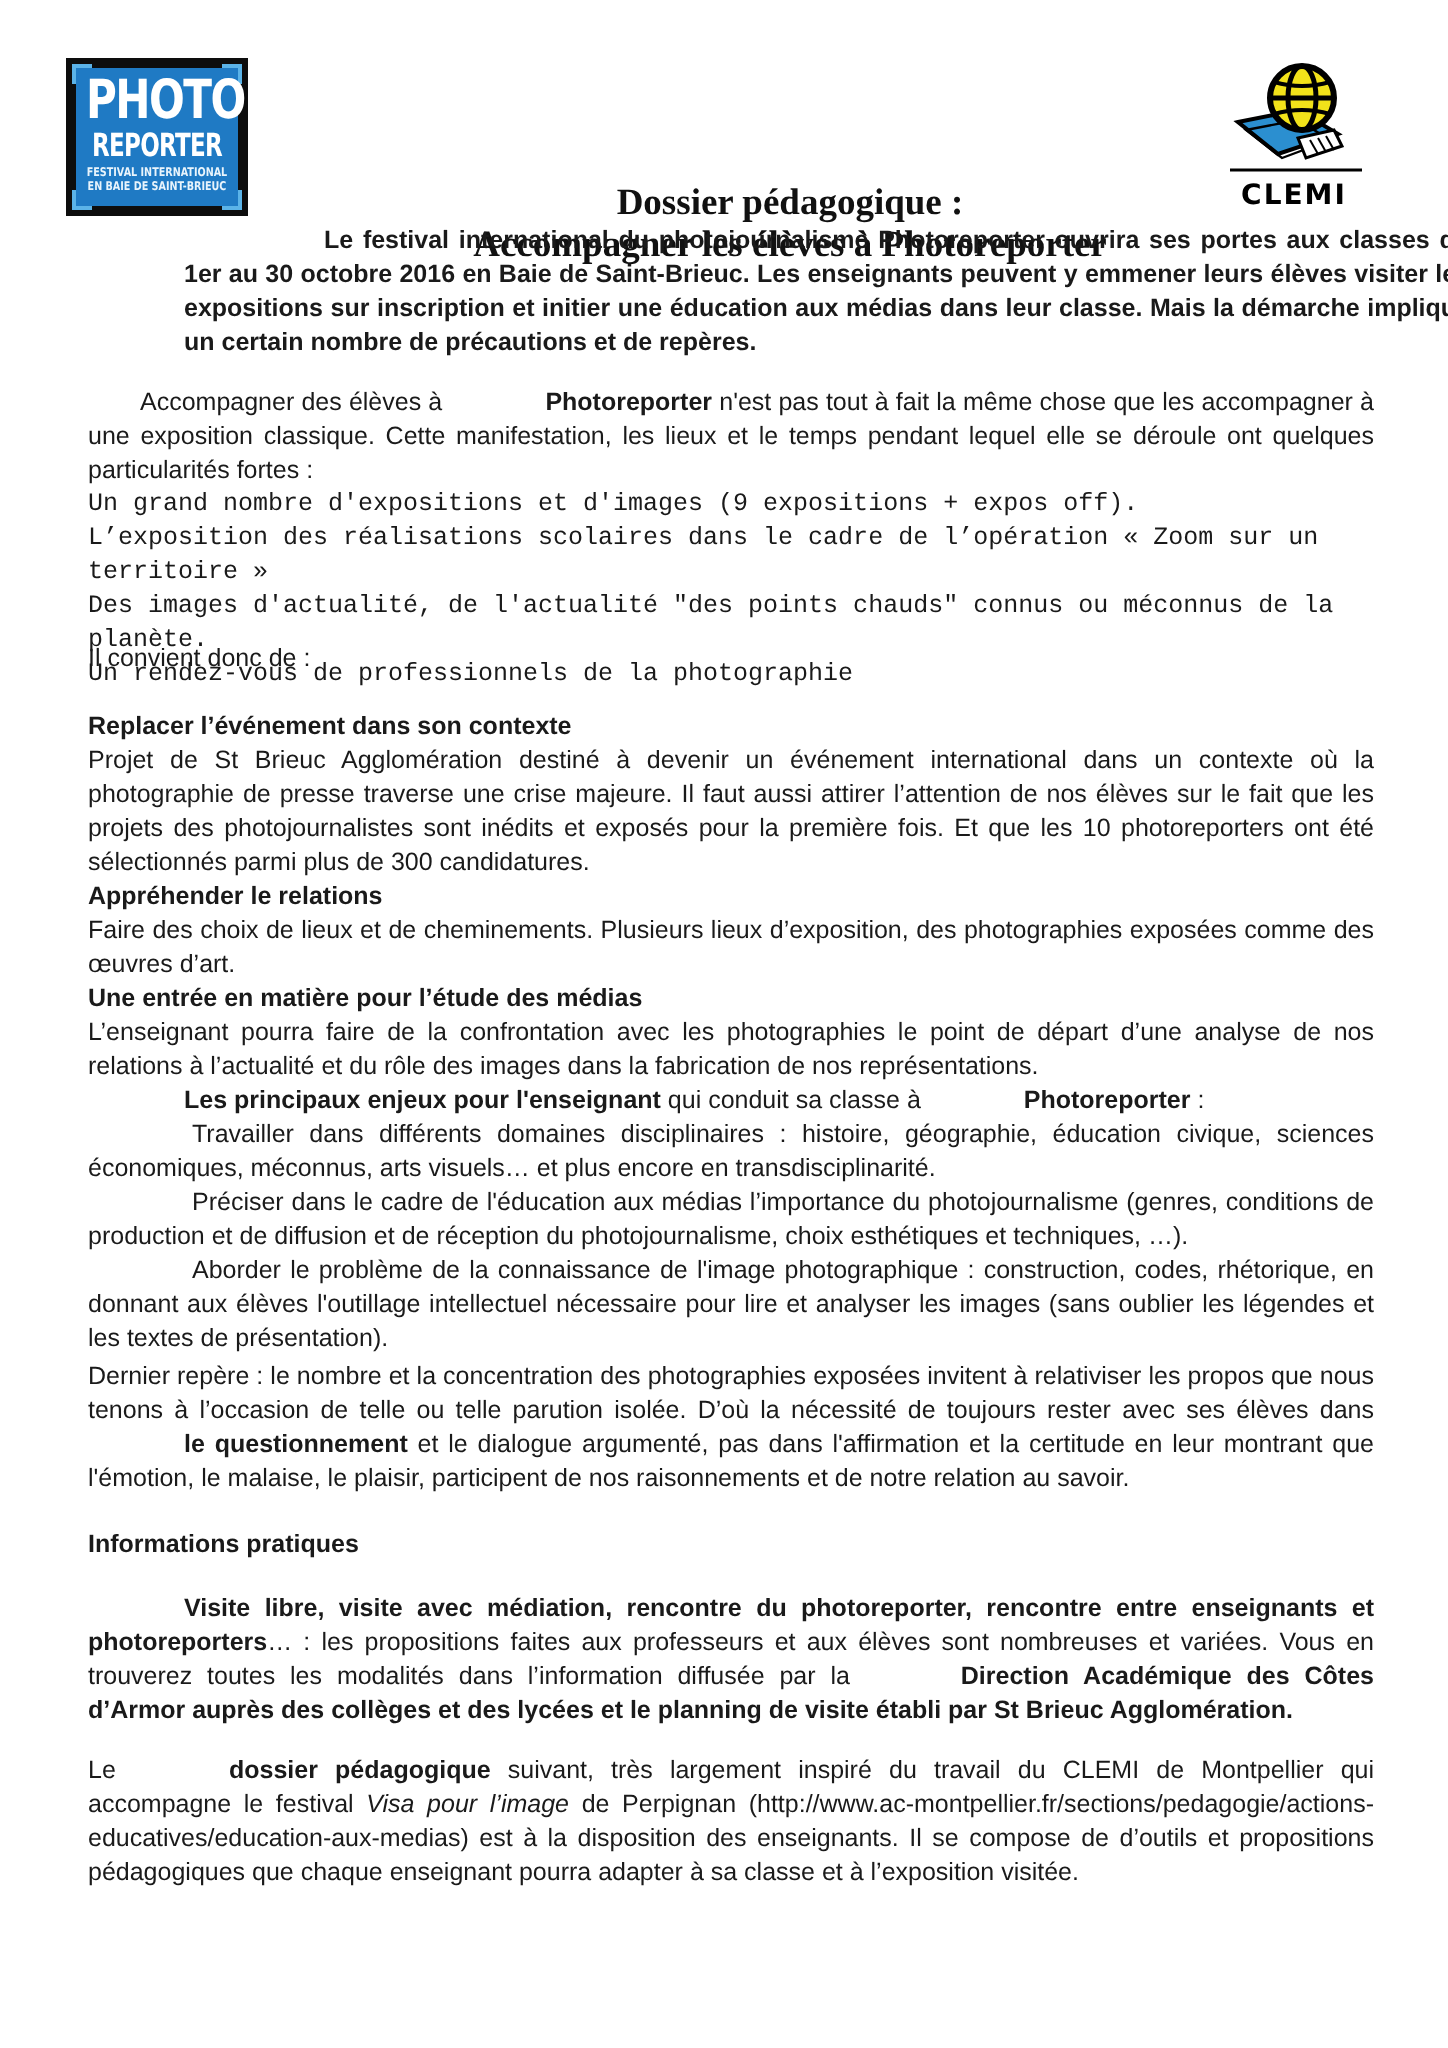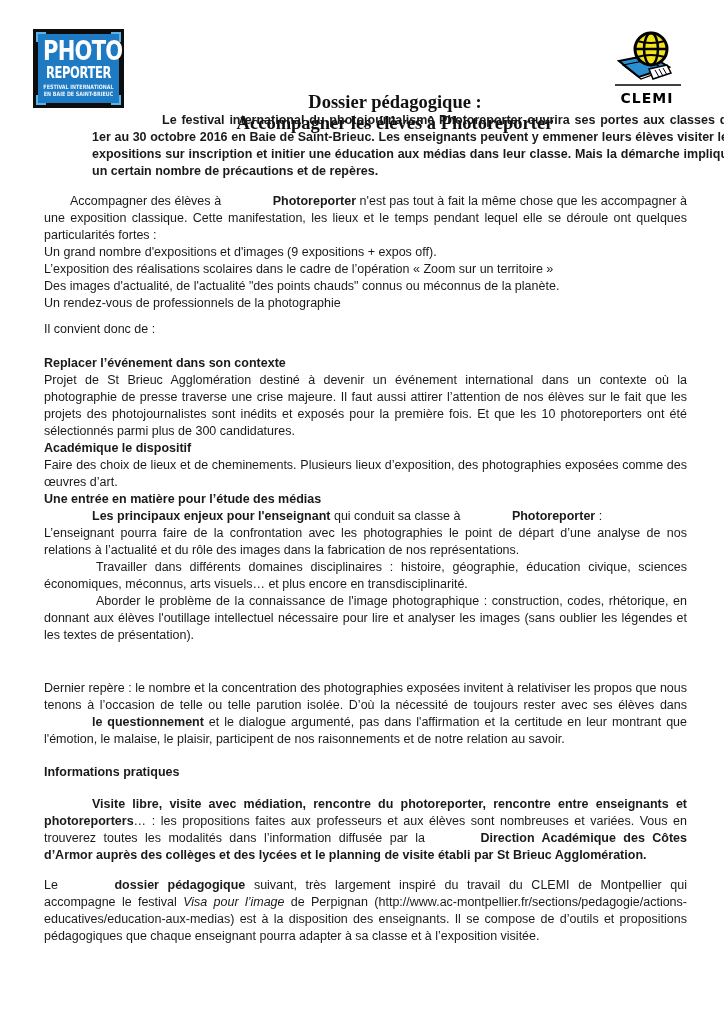--- a/index.html
+++ b/index.html
@@ -76,40 +76,41 @@
     <div class="word">CLEMI</div>
   </div>
 
   <div class="txt just b" style="top:112px;">
     <p class="ind3">Le festival international du photojournalisme Photoreporter  ouvrira ses portes aux classes du 1er au 30 octobre 2016 en Baie de Saint-Brieuc. Les enseignants peuvent y emmener leurs élèves visiter les expositions sur inscription et initier une éducation aux médias dans leur classe. Mais la démarche implique un certain nombre de précautions et de repères.</p>
   </div>
 
   <div class="txt just" style="top:193px;">
     <p class="ind1"><span>Accompagner des élèves à </span><span class="b">Photoreporter</span><span> n'est pas tout à fait la même chose que les accompagner à une exposition classique. Cette manifestation, les lieux et le temps pendant lequel elle se déroule ont quelques particularités fortes :</span></p>
   </div>
-  <div class="txt" style="top:244px;">
+  <div class="txt" style="top:244px;font-family:Liberation Mono, monospace;">
     <p>Un grand nombre d'expositions et d'images (9 expositions + expos off).</p>
     <p>L’exposition des réalisations scolaires dans le cadre de l’opération « Zoom sur un territoire »</p>
     <p>Des images d'actualité, de l'actualité "des points chauds" connus ou méconnus de la planète.</p>
     <p>Un rendez-vous de professionnels de la photographie</p>
   </div>
 
   <div class="txt" style="top:321px;">
     <p>Il convient donc de :</p>
   </div>
 
   <div class="txt just" style="top:355px;">
     <p class="b">Replacer l’événement dans son contexte</p>
     <p>Projet de St Brieuc Agglomération destiné à devenir un événement international dans un contexte où la photographie de presse traverse une crise majeure. Il faut aussi attirer l’attention de nos élèves sur le fait que les projets des photojournalistes sont inédits et exposés pour la première fois. Et que les 10 photoreporters ont été sélectionnés parmi plus de 300 candidatures.</p>
-    <p class="b">Académique le dispositif</p>
+    <p class="b">Appréhender le relations</p>
     <p>Faire des choix de lieux et de cheminements. Plusieurs lieux d’exposition, des photographies exposées comme des œuvres d’art.</p>
     <p class="b">Une entrée en matière pour l’étude des médias</p>
+    <p>L’enseignant pourra faire de la confrontation avec les photographies le point de départ d’une analyse de nos relations à l’actualité et du rôle des images dans la fabrication de nos représentations.</p>
     <p><span class="b">Les principaux enjeux  pour l'enseignant</span><span> qui conduit sa classe à </span><span class="b">Photoreporter</span><span> :</span></p>
-    <p>L’enseignant pourra faire de la confrontation avec les photographies le point de départ d’une analyse de nos relations à l’actualité et du rôle des images dans la fabrication de nos représentations.</p>
     <p class="ind2">Travailler dans différents domaines disciplinaires : histoire, géographie, éducation civique, sciences économiques, méconnus, arts visuels… et plus encore en transdisciplinarité.</p>
+    <p class="ind2">Préciser dans le cadre de l'éducation aux médias l’importance du photojournalisme  (genres, conditions de production et de diffusion et de réception du photojournalisme, choix esthétiques et techniques, …).</p>
     <p class="ind2">Aborder le problème de la connaissance de l'image photographique : construction, codes, rhétorique, en donnant aux élèves l'outillage intellectuel nécessaire pour lire et analyser  les images (sans oublier les légendes et les textes de présentation).</p>
   </div>
 
   <div class="txt just" style="top:680px;">
     <p><span>Dernier repère : le nombre et la concentration des photographies exposées invitent à relativiser les propos que nous tenons à l’occasion de telle ou telle parution isolée. D’où la nécessité de toujours rester avec ses élèves dans </span><span class="b">le questionnement</span><span> et le dialogue argumenté, pas dans l'affirmation et la certitude en leur montrant que l'émotion, le malaise, le plaisir, participent de nos raisonnements et de notre relation au savoir.</span></p>
   </div>
 
   <div class="txt" style="top:764px;">
     <p class="b">Informations pratiques</p>
   </div>

